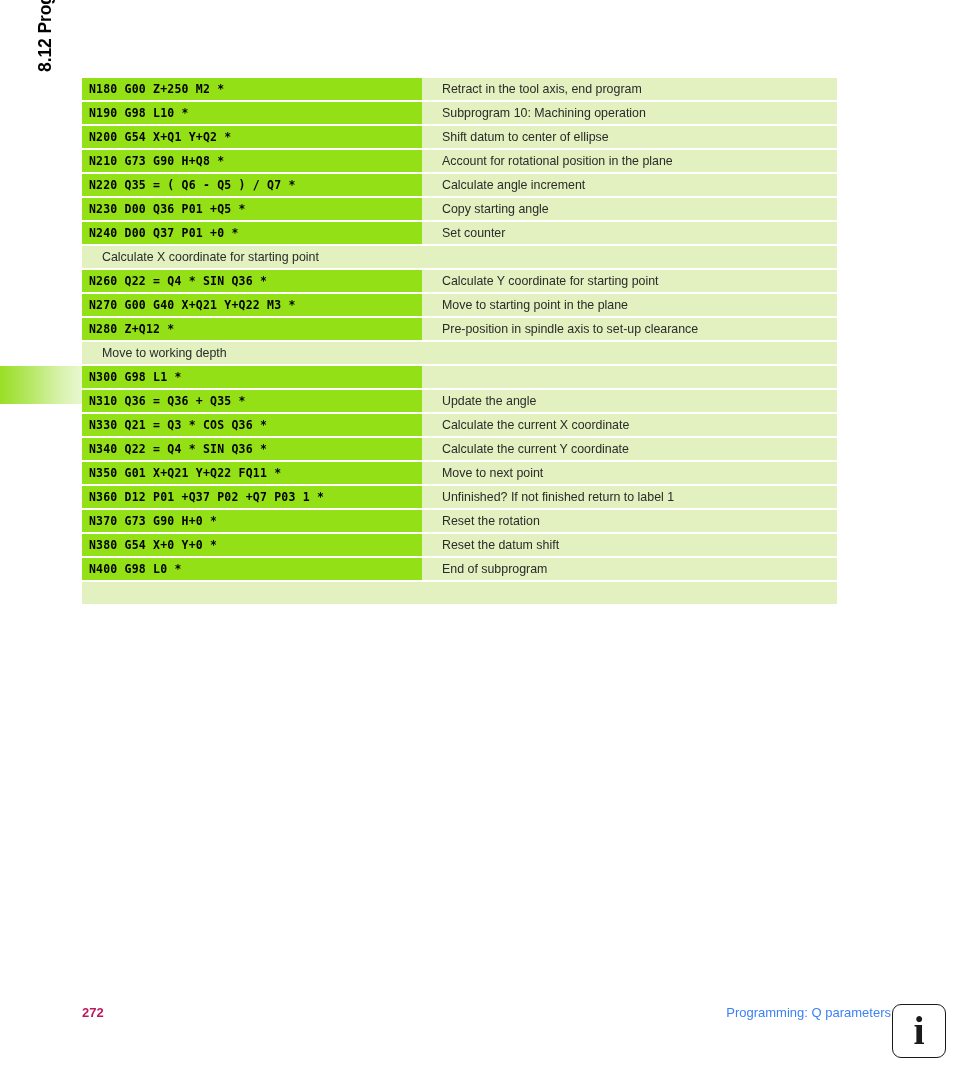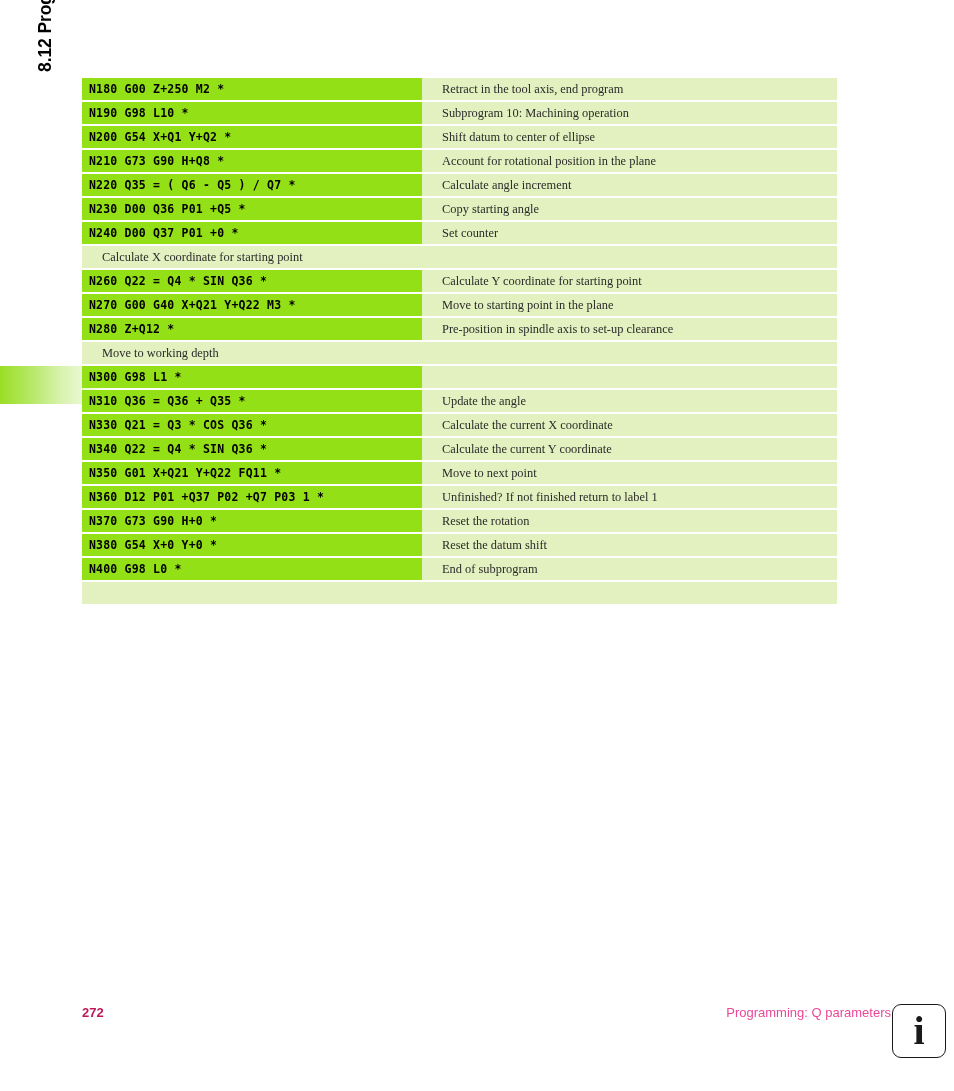--- a/index.html
+++ b/index.html
@@ -64,21 +64,21 @@
     line-height: 22px;
     padding-left: 7px;
     box-sizing: border-box;
     white-space: pre;
     overflow: hidden;
     letter-spacing: 0.2px;
   }
   .row .desc {
     flex: 1 1 auto;
     background: #e3f0bf;
-    font-family: Liberation Serif, serif;
+    font-family: Liberation Sans, sans-serif;
     font-size: 12.4px;
     color: #2b2b2b;
     line-height: 22px;
     padding-left: 20px;
     box-sizing: border-box;
     white-space: nowrap;
     overflow: hidden;
   }
 
   
@@ -95,21 +95,21 @@
     top: 5px;
     font-size: 13px;
     font-weight: bold;
     color: #be185d;
   }
   #footer-title {
     position: absolute;
     right: 63px;
     top: 5px;
     font-size: 13px;
-    color: #ec4899;
+    color: #3b82f6;
     white-space: nowrap;
   }
   #info-badge {
     position: absolute;
     left: 892px;
     top: 1004px;
     width: 54px;
     height: 54px;
     border: 1.6px solid #1a1a1a;
     border-radius: 9px;

